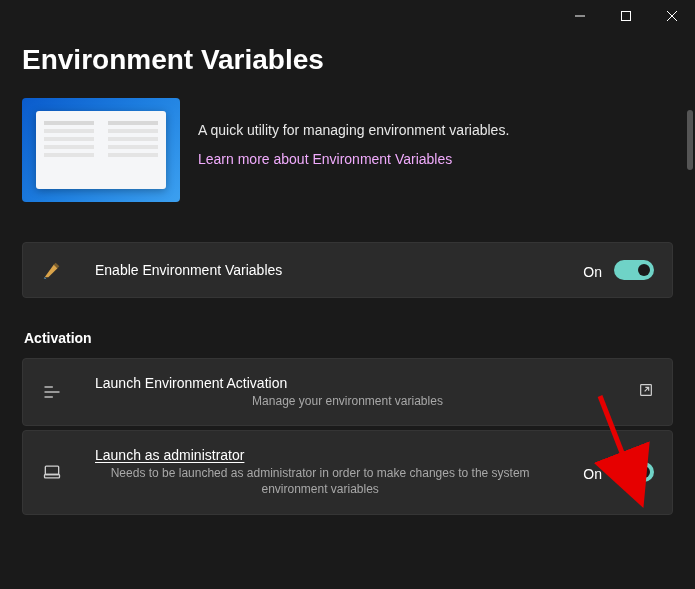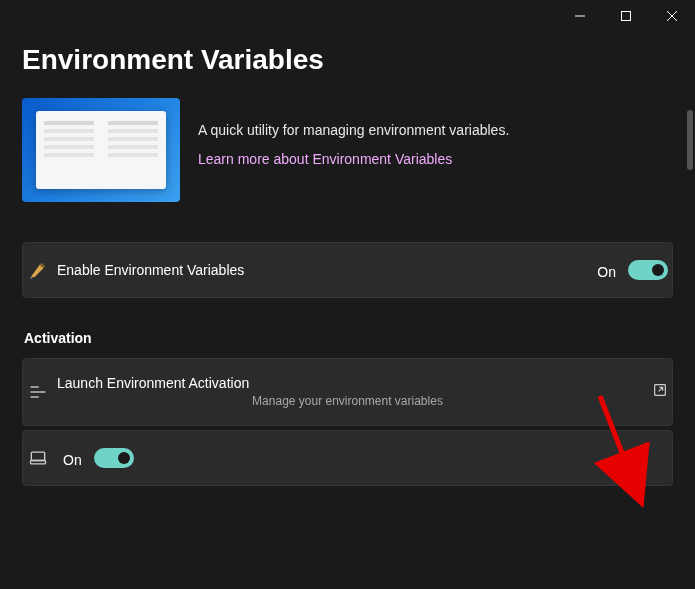--- a/index.html
+++ b/index.html
@@ -85,25 +85,25 @@
   }
   .hero-link {
     font-size: 14px;
     color: #f0abfc;
     text-decoration: none;
   }
   .card {
     background: #2b2b2b;
     border: 1px solid #353535;
     border-radius: 4px;
-    padding: 16px 4px;
+    padding: 16px 18px;
     margin-bottom: 4px;
     display: flex;
     align-items: center;
-    gap: 8px;
+    gap: 32px;
   }
   .card-icon {
     width: 22px;
     height: 22px;
     display:flex;
     align-items:center;
     justify-content:center;
     flex-shrink:0;
   }
   .card-body { flex: 1; }
@@ -222,20 +222,24 @@
     </div>
   </div>
 
   <div class="card">
     <div class="card-icon">
       <svg width="20" height="20" viewBox="0 0 24 24" fill="none" stroke="#cfcfcf" stroke-width="1.6">
         <rect x="4" y="5" width="16" height="10" rx="1"></rect>
         <rect x="3" y="15" width="18" height="4" rx="1"></rect>
       </svg>
     </div>
+    <div class="card-body">
+      <div class="card-title underlined">Launch as administrator</div>
+      <div class="card-sub">Needs to be launched as administrator in order to make changes to the system environment variables</div>
+    </div>
     <div class="card-right">
       <span class="state-label">On</span>
       <div class="toggle"></div>
     </div>
   </div>
 
 </div>
 
 <div class="scrollbar-stub"></div>
 

